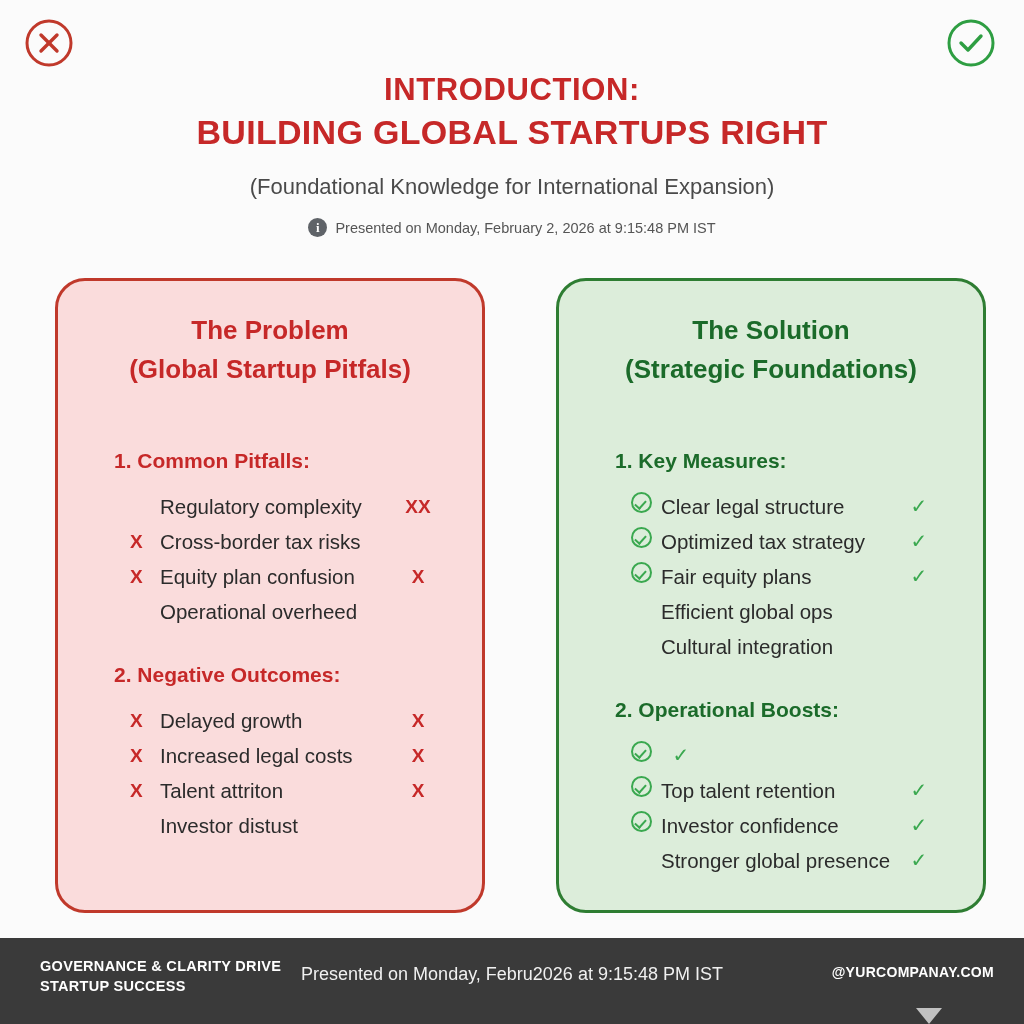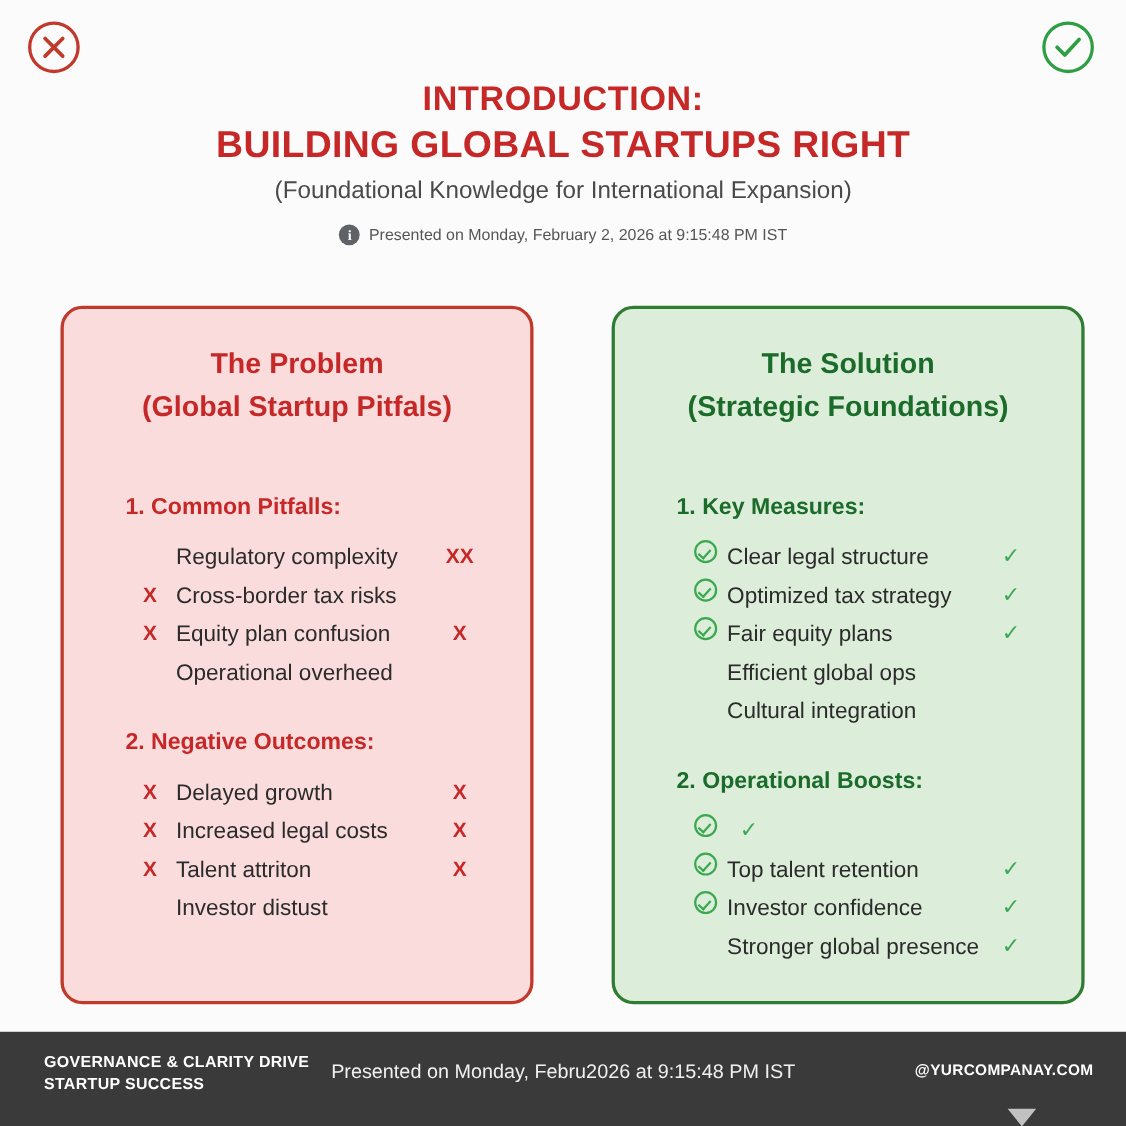--- a/index.html
+++ b/index.html
@@ -52,21 +52,21 @@
     color: #c62828;
     font-size: 34px;
     font-weight: bold;
     letter-spacing: 0.3px;
     line-height: 44px;
   }
   .subtitle {
     color: #4a4a4a;
     font-size: 22px;
     line-height: 34px;
-    margin-top: 2px;
+    margin-top: 16px;
     font-weight: 400;
   }
   .presented-row {
     margin-top: 14px;
     display: flex;
     align-items: center;
     justify-content: center;
     gap: 8px;
   }
   .info-icon {
@@ -86,21 +86,21 @@
     color: #555555;
     font-size: 14.5px;
   }
 
   
   .card {
     position: absolute;
     top: 278px;
     width: 430px;
     height: 635px;
-    border-radius: 20px;
+    border-radius: 30px;
     box-sizing: border-box;
   }
   #problem-card {
     left: 55px;
     background: #fadcdc;
     border: 3px solid #c0392b;
   }
   #solution-card {
     left: 556px;
     background: #dcedda;

